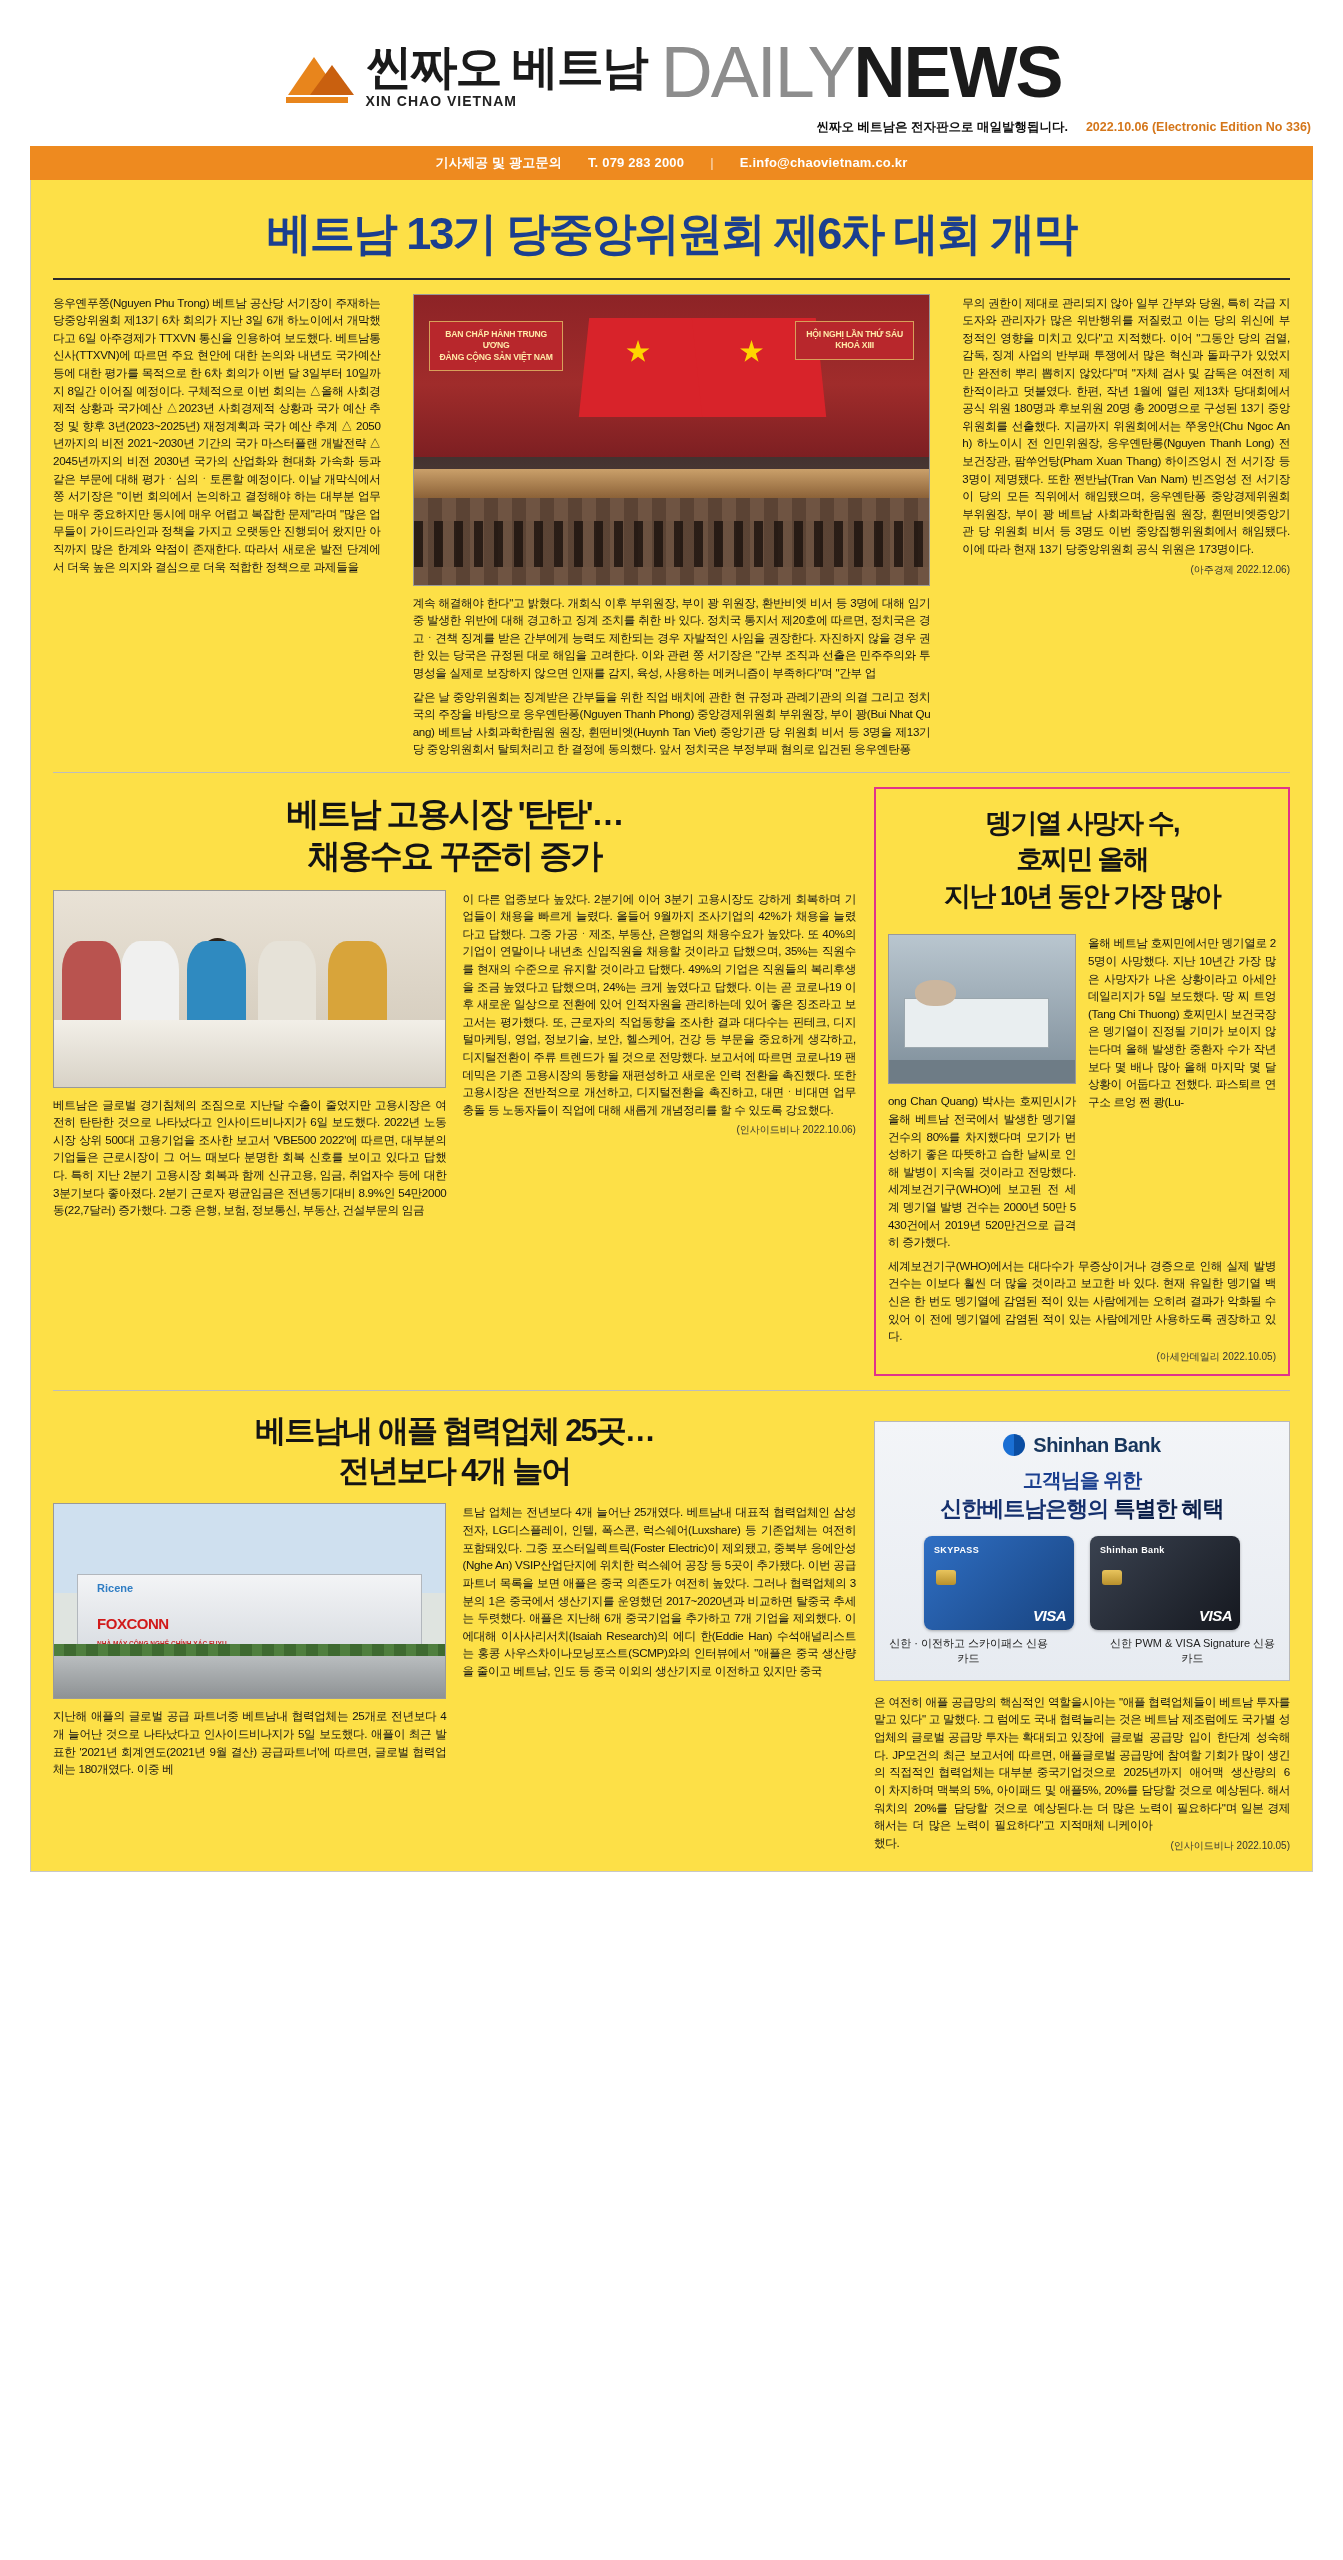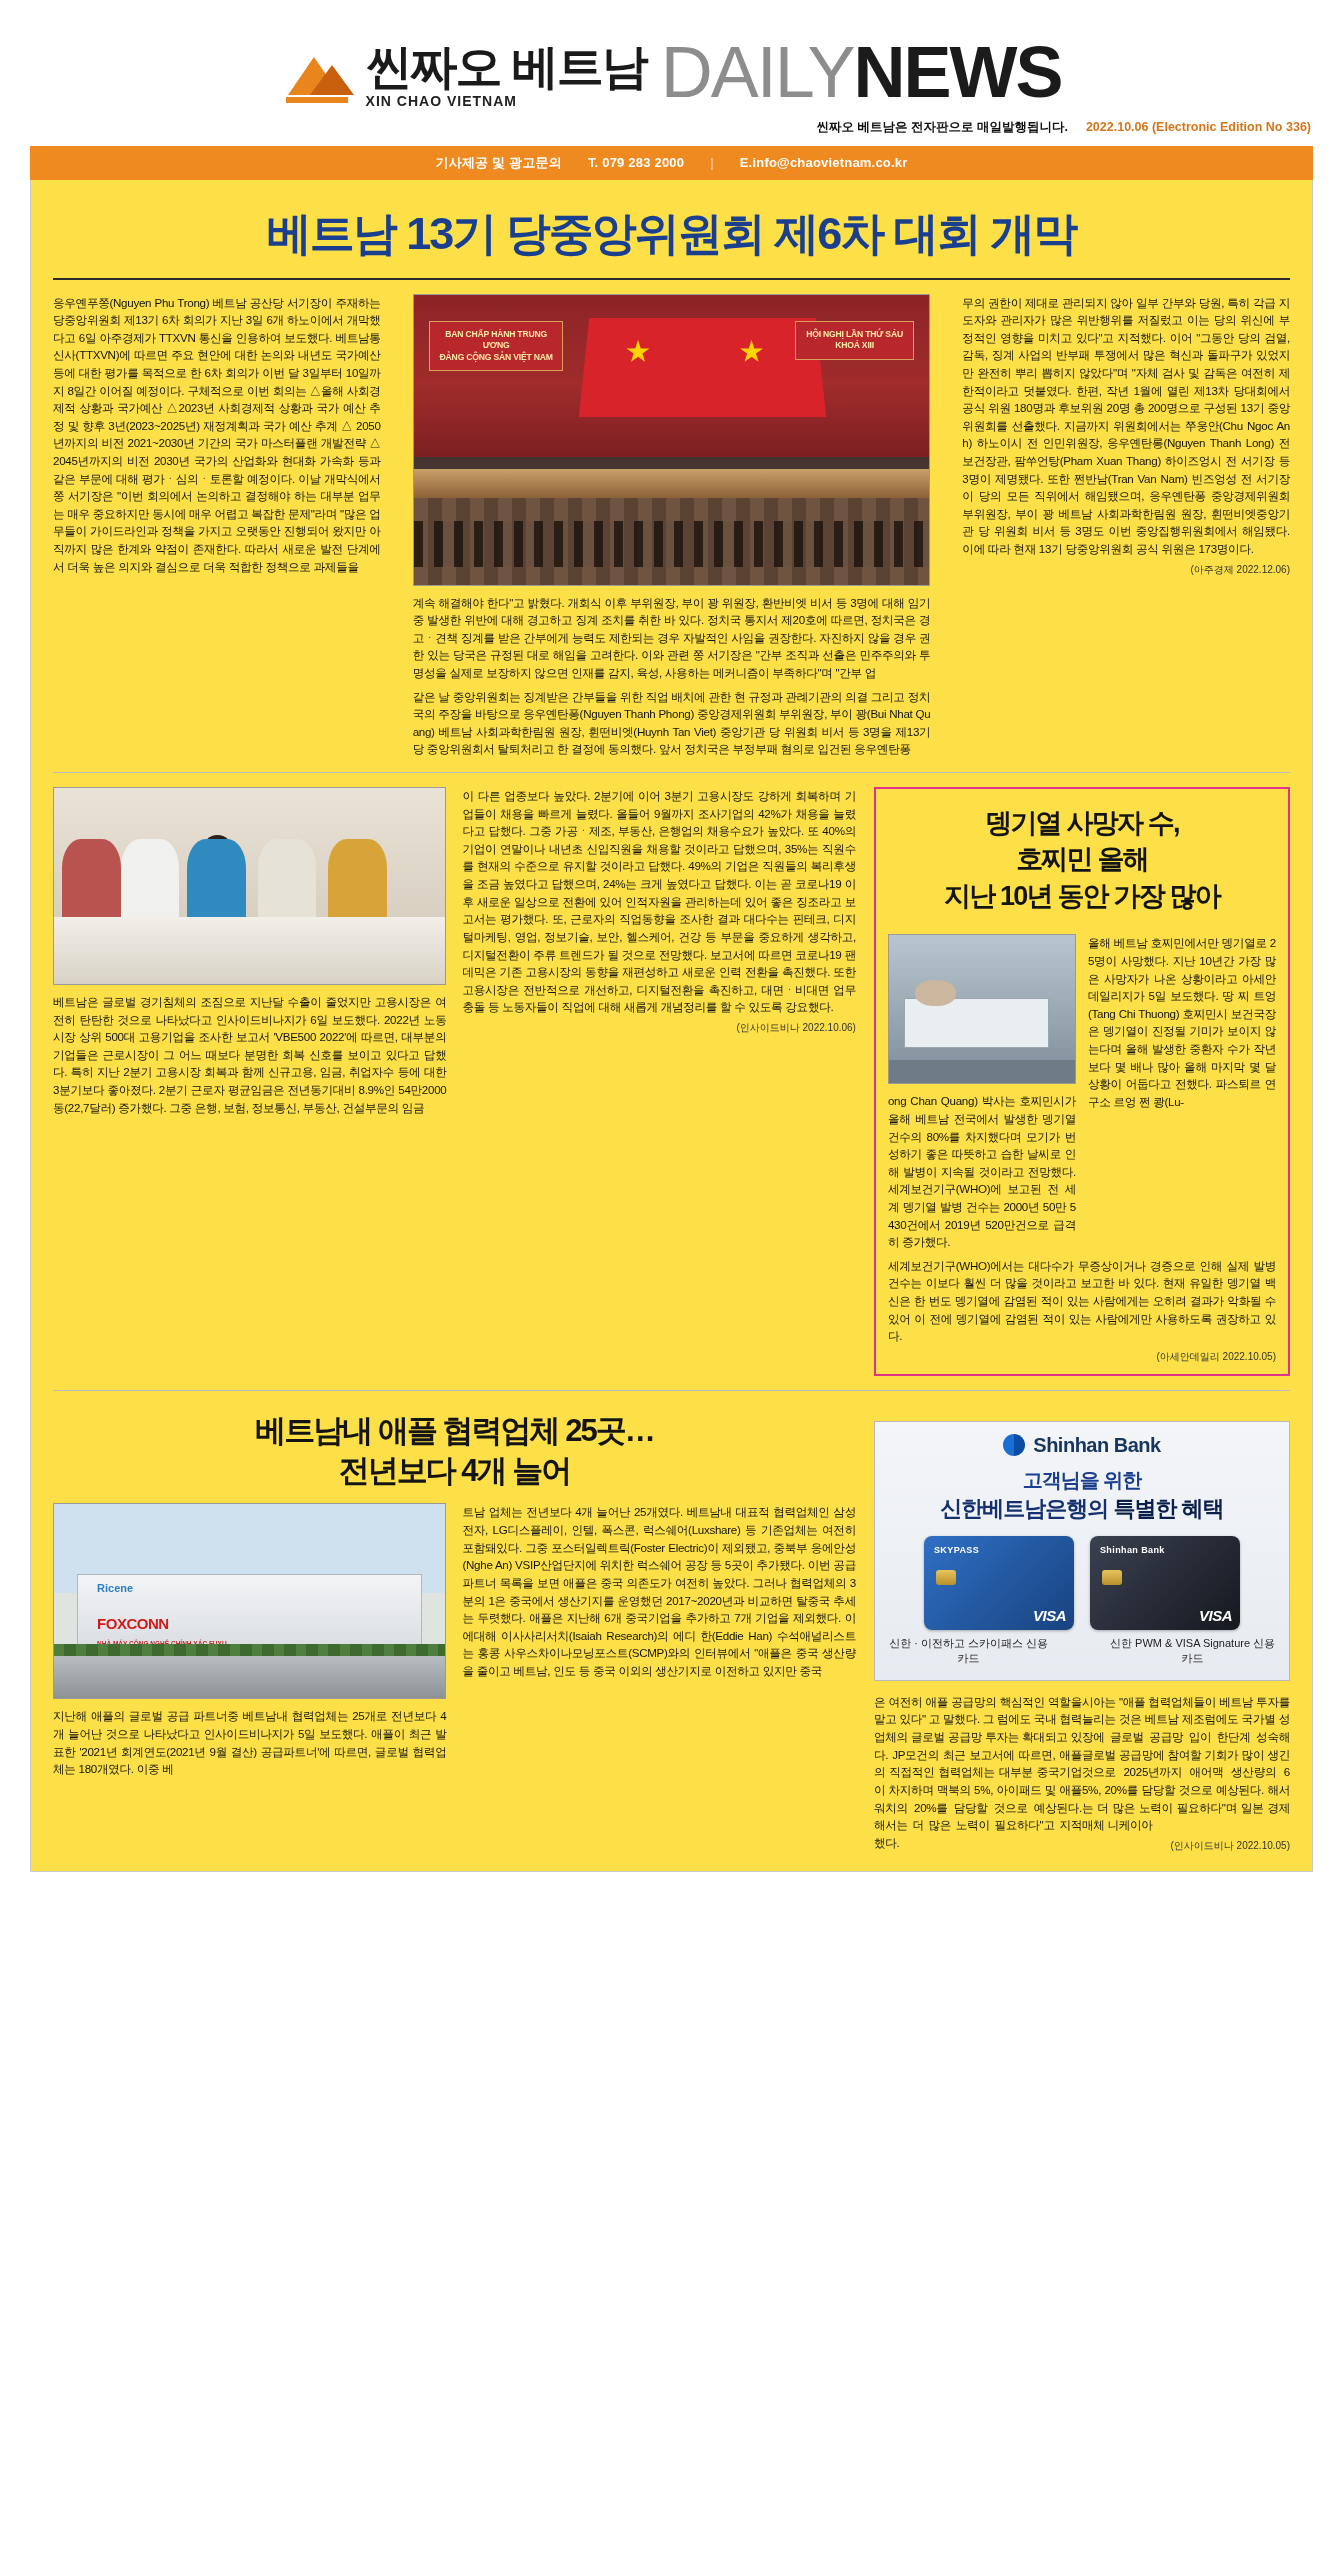--- a/index.html
+++ b/index.html
@@ -321,20 +321,24 @@
         <div class="col-text">무의 권한이 제대로 관리되지 않아 일부 간부와 당원, 특히 각급 지도자와 관리자가 많은 위반행위를 저질렀고 이는 당의 위신에 부정적인 영향을 미치고 있다"고 지적했다. 이어 "그동안 당의 검열, 감독, 징계 사업의 반부패 투쟁에서 많은 혁신과 돌파구가 있었지만 완전히 뿌리 뽑히지 않았다"며 "자체 검사 및 감독은 여전히 제한적이라고 덧붙였다. 한편, 작년 1월에 열린 제13차 당대회에서 공식 위원 180명과 후보위원 20명 총 200명으로 구성된 13기 중앙위원회를 선출했다. 지금까지 위원회에서는 쭈웅안(Chu Ngoc Anh) 하노이시 전 인민위원장, 응우옌탄롱(Nguyen Thanh Long) 전 보건장관, 팜쑤언탕(Pham Xuan Thang) 하이즈엉시 전 서기장 등 3명이 제명됐다. 또한 쩐반남(Tran Van Nam) 빈즈엉성 전 서기장이 당의 모든 직위에서 해임됐으며, 응우옌탄퐁 중앙경제위원회 부위원장, 부이 꽝 베트남 사회과학한림원 원장, 휜떤비엣중앙기관 당 위원회 비서 등 3명도 이번 중앙집행위원회에서 해임됐다. 이에 따라 현재 13기 당중앙위원회 공식 위원은 173명이다.</div>
         <div class="credit">(아주경제 2022.12.06)</div>
       </div>
     </div>
 
     <div class="rule-thin"></div>
 
     <div class="band2">
 
       <div>
+        <div class="headline-2">
+          <div>베트남 고용시장 '탄탄'…</div>
+          <div>채용수요 꾸준히 증가</div>
+        </div>
         <div class="sub2">
           <div>
             <div class="photo-people">
               <div class="h" style="left:6%;bottom:58%;background:#6b4a32;"></div>
               <div class="p" style="left:2%;background:#b9534f;"></div>
               <div class="h" style="left:21%;bottom:60%;background:#40301f;"></div>
               <div class="p" style="left:17%;background:#f0f0ef;"></div>
               <div class="h" style="left:38%;bottom:62%;background:#2d2218;"></div>
               <div class="p" style="left:34%;background:#2f8ac0;"></div>
               <div class="h" style="left:56%;bottom:60%;background:#53392a;"></div>

